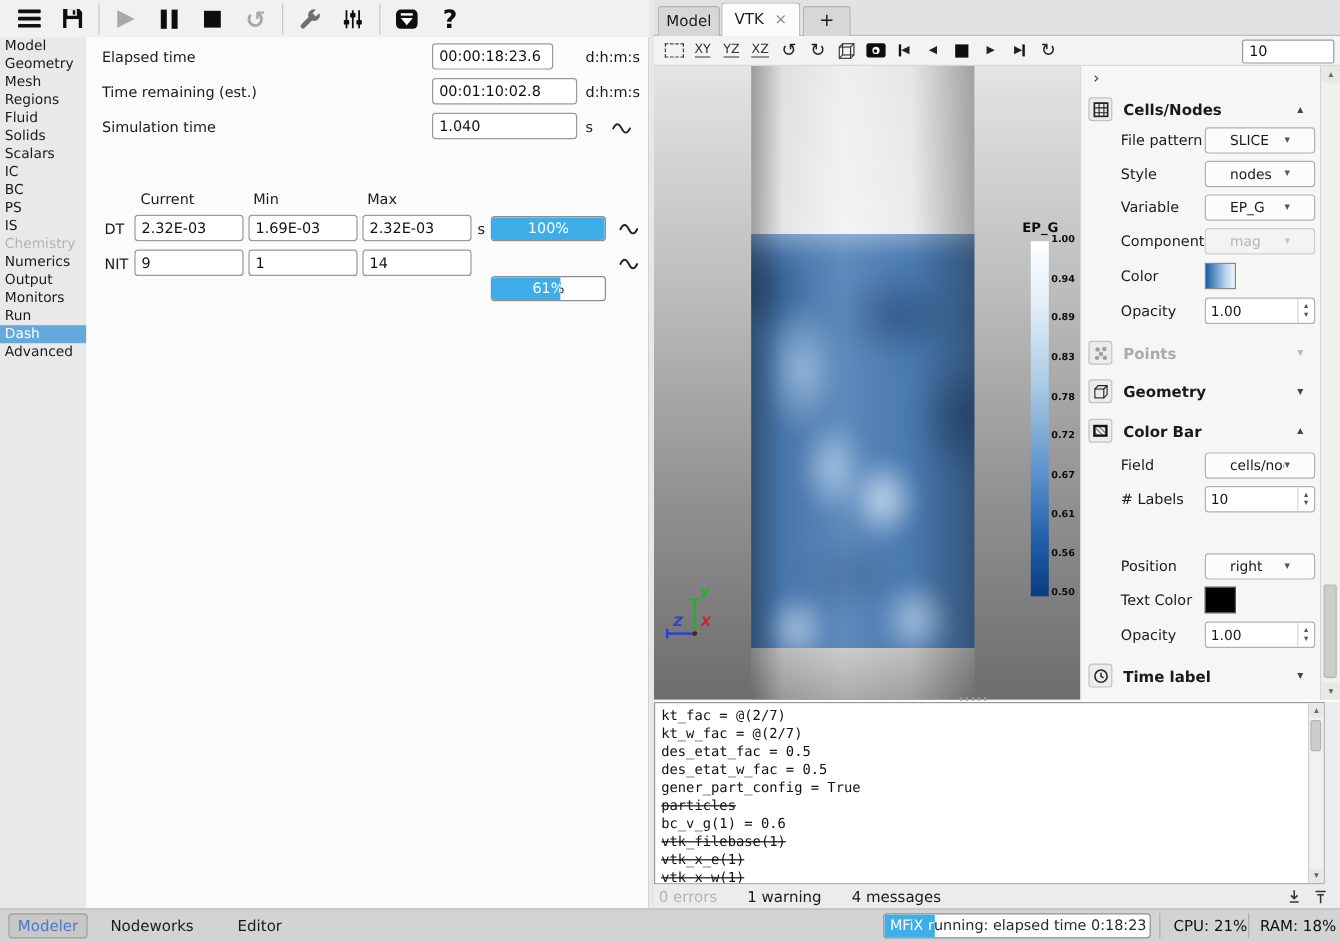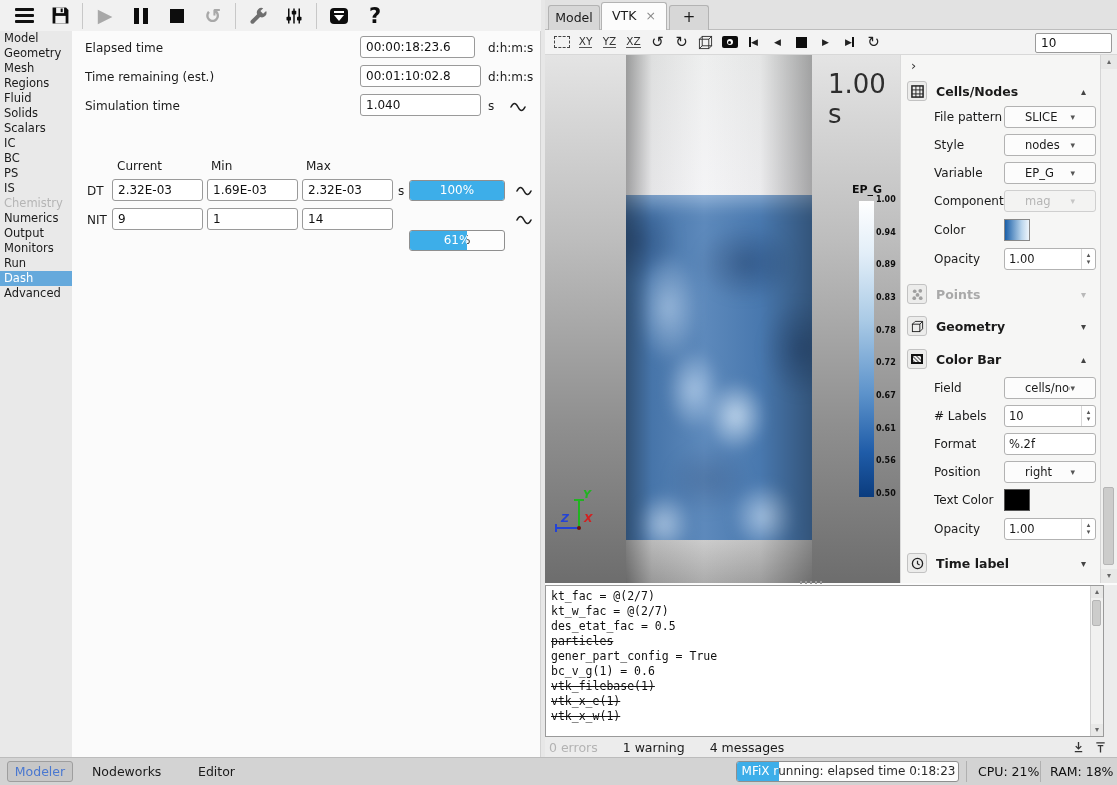--- a/index.html
+++ b/index.html
@@ -216,21 +216,21 @@
     <div class="nav-item">Output</div>
     <div class="nav-item">Monitors</div>
     <div class="nav-item">Run</div>
     <div class="nav-item selected">Dash</div>
     <div class="nav-item">Advanced</div>
   </div>
 
   <div class="main-panel">
 
     <span class="abs lbl" style="left:13px;top:10px">Elapsed time</span>
-    <div class="abs field" style="left:288px;top:5px;width:115px">00:00:18:23.6</div>
+    <div class="abs field" style="left:288px;top:5px;width:101px">00:00:18:23.6</div>
     <span class="abs lbl" style="left:416px;top:10px">d:h:m:s</span>
 
     <span class="abs lbl" style="left:13px;top:39px">Time remaining (est.)</span>
     <div class="abs field" style="left:288px;top:34px;width:121px">00:01:10:02.8</div>
     <span class="abs lbl" style="left:416px;top:39px">d:h:m:s</span>
 
     <span class="abs lbl" style="left:13px;top:68px">Simulation time</span>
     <div class="abs field" style="left:288px;top:63px;width:121px">1.040</div>
     <span class="abs lbl" style="left:416px;top:68px">s</span>
     <span class="abs wave" style="left:437px;top:68px">
@@ -347,21 +347,20 @@
 
   <div class="render">
     <div class="cylinder">
       <div class="freeboard"></div>
       <div class="fluid">
           <div class="blobs"></div>
         </div>
       <div class="cylbottom"></div>
       <div class="cylshade"></div>
     </div>
-    <div class="time-label">1.00 s</div>
     <div class="cbar-title">EP_G</div>
     <div class="cbar"></div>
     <div class="cbar-labels">
       <span>1.00</span>
         <span>0.94</span>
       <span>0.89</span>
         <span>0.83</span>
       <span>0.78</span>
         <span>0.72</span>
       <span>0.67</span>
@@ -482,24 +481,20 @@
     <div class="crow" style="top:350px">
         <span class="clbl"># Labels</span>
       <div class="cctrl spin">
           <span class="spv">10</span>
           <span class="sparrows">
             <span>▴</span>
             <span>▾</span>
           </span>
         </div>
       </div>
-    <div class="crow" style="top:378px">
-        <span class="clbl">Format</span>
-      <div class="cctrl txtfield">%.2f</div>
-      </div>
     <div class="crow" style="top:406px">
         <span class="clbl">Position</span>
       <div class="cctrl dd">
           <span class="ddv">right</span>
           <span class="dda">▾</span>
         </div>
       </div>
     <div class="crow" style="top:434px">
         <span class="clbl">Text Color</span>
       <div class="swatch-black" style="position:absolute;left:103px"></div>
@@ -532,22 +527,23 @@
     <div class="sb-arrow" style="bottom:0">▾</div>
     <div class="sb-thumb" style="top:432px;height:78px"></div>
   </div>
 
   <div class="splitter-dots"></div>
   <div class="terminal">
     <div class="tlines">
       <div class="tline">kt_fac = @(2/7)</div>
       <div class="tline">kt_w_fac = @(2/7)</div>
       <div class="tline">des_etat_fac = 0.5</div>
+      <div class="tline">des_etat_w_fac = 0.5</div>
+      <div class="tline">gener_part_config = True</div>
       <div class="tline strike">particles</div>
-      <div class="tline">gener_part_config = True</div>
       <div class="tline">bc_v_g(1) = 0.6</div>
       <div class="tline strike">vtk_filebase(1)</div>
       <div class="tline strike">vtk_x_e(1)</div>
       <div class="tline strike">vtk_x_w(1)</div>
     </div>
     <div class="term-scroll">
       <div class="sb-arrow" style="top:0;height:12px;line-height:12px">▴</div>
       <div class="sb-arrow" style="bottom:0;height:12px;line-height:12px">▾</div>
       <div class="sb-thumb" style="top:14px;height:26px;left:1px;width:9px"></div>
     </div>

